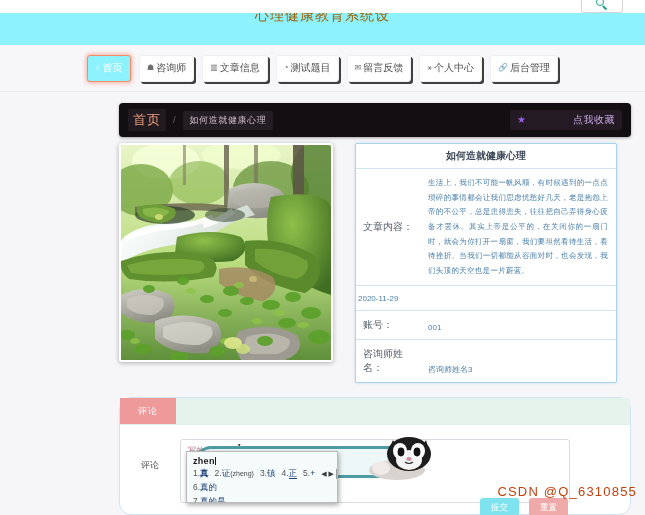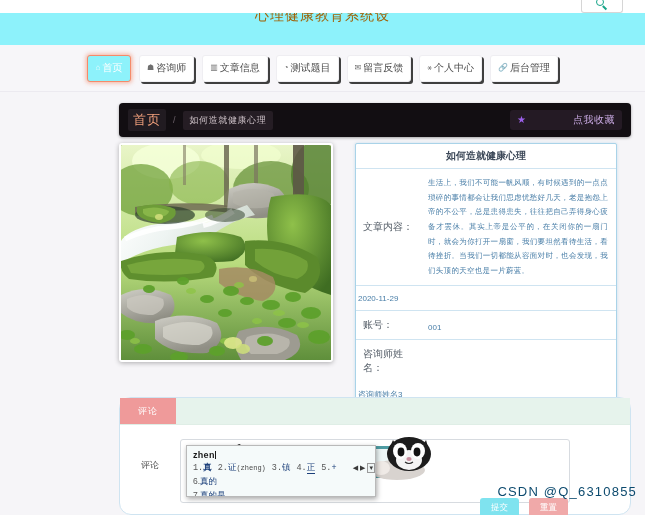--- a/index.html
+++ b/index.html
@@ -242,21 +242,21 @@
     font-size: 10px;
     font-weight: bold;
     color: #3c4858;
     border-bottom: 1px solid #cfe4f1;
   }
   .detail-row {
     display: flex;
     border-bottom: 1px solid #cfe4f1;
     min-height: 24px;
   }
-  .detail-row:last-child { border-bottom: none; flex-direction: column; }
+  .detail-row:last-child { border-bottom: none; }
   .detail-label {
     width: 70px;
     flex: none;
     font-size: 10px;
     color: #555e68;
     padding: 7px 4px 7px 7px;
     box-sizing: border-box;
     display: flex;
     align-items: center;
   }
@@ -378,22 +378,22 @@
     justify-content: center;
     cursor: pointer;
   }
   #btn-submit { background: #7fe3ef; }
   #btn-reset  { background: #f0a9a9; }
 
   
   #ime-popup {
     position: absolute;
     left: 66px;
-    top: 47px;
-    width: 190px;
+    top: 53px;
+    width: 152px;
     background: #f5fafa;
     border: 1px solid #b9b9b9;
     box-shadow: 1px 2px 5px rgba(0,0,0,0.35);
     padding: 4px 0 2px 6px;
     box-sizing: border-box;
     z-index: 30;
     font-size: 9px;
     color: #2d2d2d;
     overflow: hidden;
     height: 52px;
@@ -411,21 +411,21 @@
     height: 8px;
     background: #1a1a1a;
     vertical-align: -1px;
   }
   #ime-cands {
     display: flex;
     align-items: baseline;
     white-space: nowrap;
     font-size: 8.5px;
   }
-  .ime-cand { margin-right: 6px; font-family: Liberation Mono, monospace; }
+  .ime-cand { margin-right: 6px; }
   .ime-cand .num { color: #555; }
   .ime-cand.first .word { font-weight: bold; }
   .ime-cand .word { color: #1b3f7a; }
   .ime-cand .word.u { border-bottom: 1px solid #1b3f7a; }
   .ime-cand .roman { color: #4a4a4a; font-size: 7px; }
   #ime-pager {
     margin-left: auto;
     display: flex;
     align-items: center;
     gap: 2px;
@@ -471,21 +471,21 @@
     width: 72px;
     height: 48px;
   }
 
   
   #watermark {
     position: absolute;
     right: 8px;
     bottom: 16px;
     font-size: 13px;
-    color: #0c4a6e;
+    color: #c2410c;
     letter-spacing: 1.2px;
     font-family: "Liberation Sans", sans-serif;
     z-index: 35;
     white-space: nowrap;
     margin-left: 28px;
   }
 
   
   #page-scrollbar {
     position: absolute;

